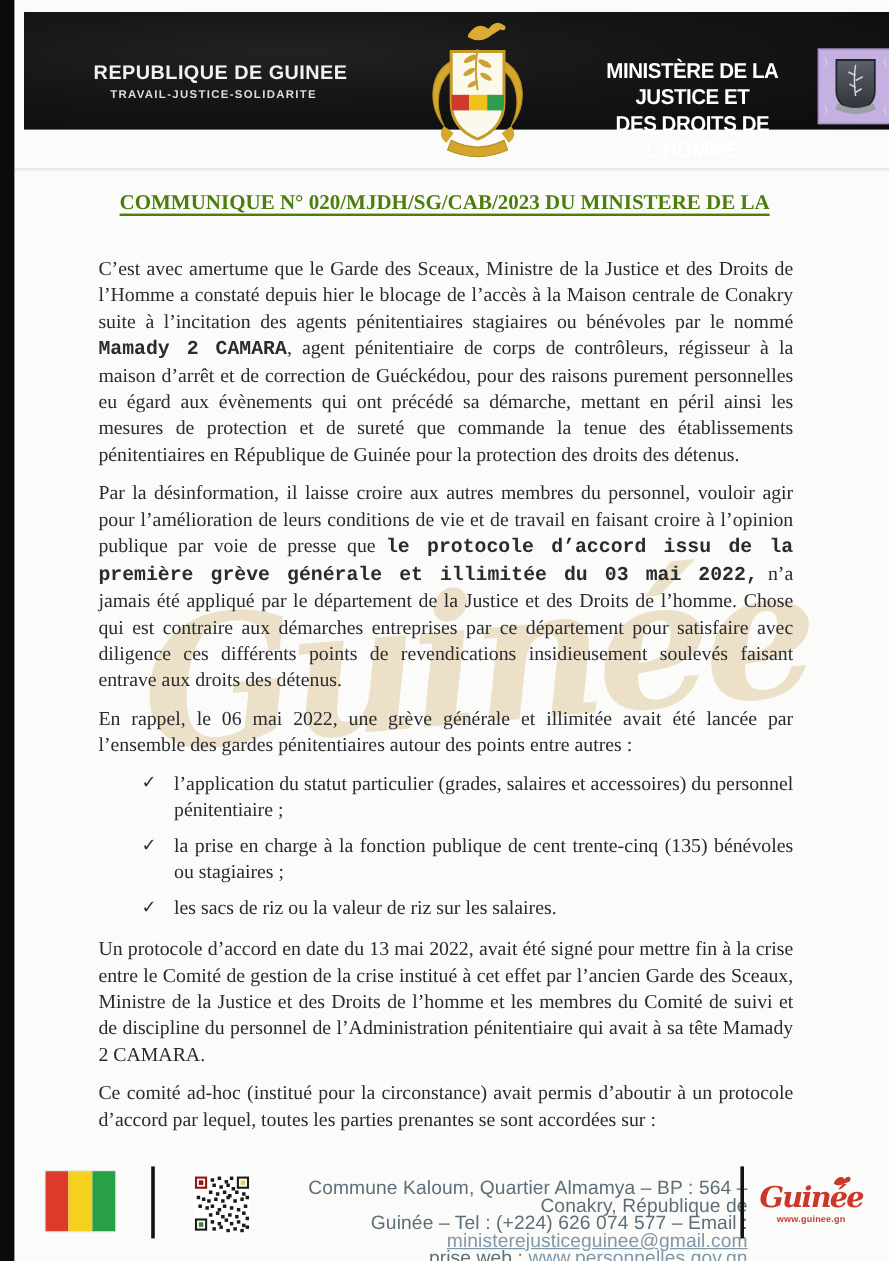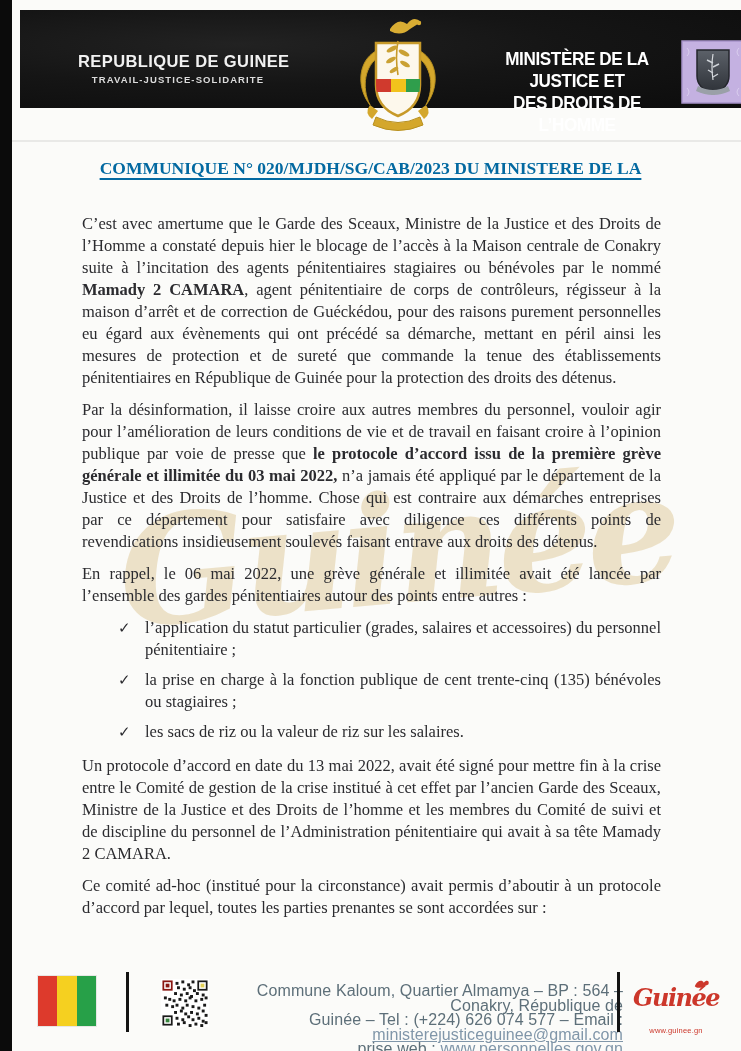--- a/index.html
+++ b/index.html
@@ -26,40 +26,40 @@
   .ministry{position:absolute;left:448px;top:38px;width:218px;text-align:center;color:#fff;
     font-family:"Liberation Sans","DejaVu Sans",sans-serif;font-weight:bold;
     font-size:18px;line-height:22px;letter-spacing:-.4px;transform:scaleX(.95);transform-origin:center;}
   .stamp{position:absolute;left:661px;top:30px;width:64px;height:64px;}
 
   .crease{position:absolute;left:12px;top:140px;width:729px;height:2px;background:rgba(0,0,0,.07);}
 
   
   .doc-title{
     position:absolute;left:70px;top:155px;width:601px;
-    text-align:center;font-weight:bold;font-size:17.5px;line-height:27px;color:#0369a1;
+    text-align:center;font-weight:bold;font-size:17.5px;line-height:27px;color:#4d7c0f;
     z-index:2;
   }
   .doc-title .tline{text-decoration:underline;text-underline-offset:4px;text-decoration-thickness:1.6px;}
 
   
   .watermark{
     position:absolute;left:118px;top:462px;z-index:0;
     font-family:"DejaVu Serif",serif;font-style:italic;font-weight:bold;
     font-size:150px;letter-spacing:-6px;color:rgba(213,184,120,.38);
     transform:rotate(-5deg);white-space:nowrap;pointer-events:none;
   }
 
   
   .doc-body{
     position:absolute;left:82px;top:213px;width:579px;z-index:1;
     font-size:16.5px;line-height:22px;color:#2b2b2f;text-align:justify;
   }
   .doc-body p{margin:0 0 10px 0;}
-  .doc-body .b{font-weight:bold;}
+  .doc-body .b{font-weight:bold;font-family:Liberation Mono, monospace;}
   .bullets{margin:3px 0 12px 0;}
   .bullet{display:flex;margin:0 0 8px 0;padding-left:36px;}
   .bullet .check{width:27px;flex:0 0 27px;color:#2b2b2f;font-size:15px;}
   .bullet .btext{flex:1;text-align:justify;}
 
   
   .footer{position:absolute;left:0;top:960px;width:741px;height:91px;background:transparent;
     font-family:"Liberation Sans","DejaVu Sans",sans-serif;}
   .flag{position:absolute;left:38px;top:16px;width:58px;height:50px;display:flex;box-shadow:0 0 0 1px rgba(0,0,0,.08);}
   .flag div{flex:1;}
@@ -67,21 +67,21 @@
   .fdiv.d1{left:126px;}
   .fdiv.d2{left:617px;}
   .qr{position:absolute;left:161px;top:19px;width:48px;height:48px;}
   .addr{position:absolute;left:231px;top:24px;width:392px;text-align:right;
     font-size:16px;line-height:14.6px;color:#5d6f79;letter-spacing:.1px;}
   .addr a{color:#8096a9;text-decoration:underline;cursor:pointer;margin-top:18px;}
   .glogo{position:absolute;left:630px;top:26px;width:92px;text-align:center;}
   .glogo .gtext{font-family:"DejaVu Serif",serif;font-style:italic;font-weight:bold;
     font-size:24px;letter-spacing:-1.5px;color:#cc372b;line-height:24px;position:relative;display:inline-block;}
   .glogo .bird{position:absolute;top:-8px;right:8px;width:18px;height:12px;}
-  .glogo .gsub{font-size:7.5px;font-weight:normal;color:#cc372b;margin-top:16px;letter-spacing:.2px;}
+  .glogo .gsub{font-size:7.5px;font-weight:bold;color:#cc372b;margin-top:0px;letter-spacing:.2px;}
 </style>
 </head>
 <body>
 
 <div class="screen">
 
   <div class="edge-left"></div>
 
   <div class="header-band">
     <div class="republic">

